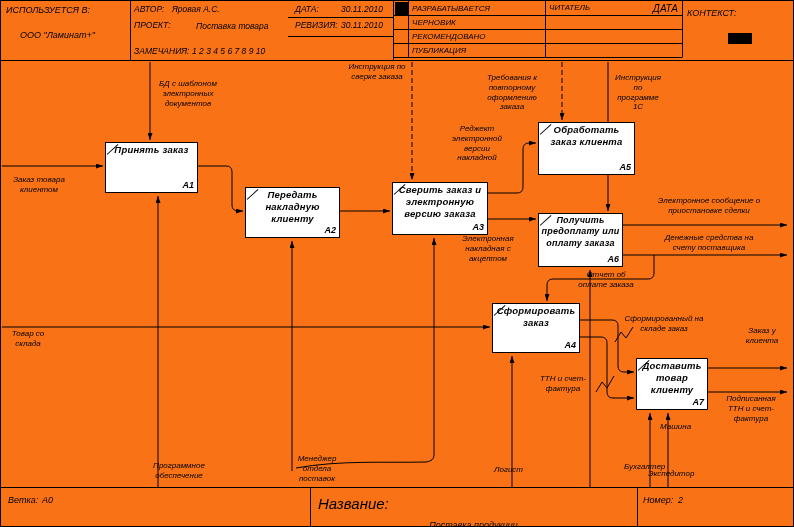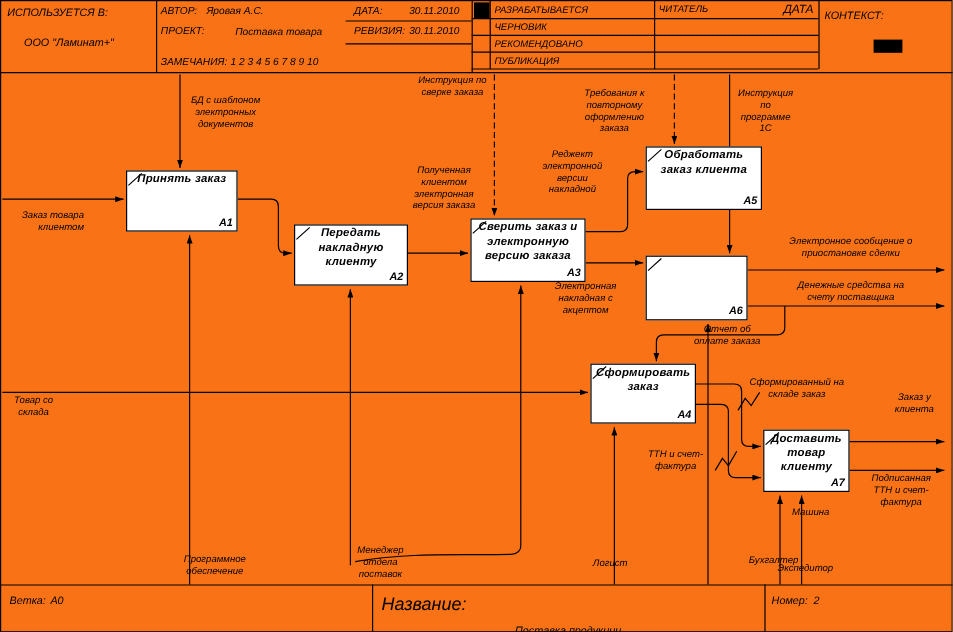--- a/index.html
+++ b/index.html
@@ -119,37 +119,37 @@
     <span>Сверить заказ и электронную версию заказа</span>
     <span class="code">A3</span>
   </div>
   <div class="box" style="left:538px;top:122px;width:97px;height:53px;">
     <i class="corner"></i>
     <span>Обработать заказ клиента</span>
     <span class="code">A5</span>
   </div>
   <div class="box" style="left:538px;top:213px;width:85px;height:54px;font-size:9px;">
     <i class="corner"></i>
+    <span>Получить предоплату или оплату заказа</span>
     <span class="code">A6</span>
   </div>
   <div class="box" style="left:492px;top:303px;width:88px;height:50px;">
     <i class="corner"></i>
     <span>Сформировать заказ</span>
     <span class="code">A4</span>
   </div>
   <div class="box" style="left:636px;top:358px;width:72px;height:52px;">
     <i class="corner"></i>
     <span>Доставить товар клиенту</span>
     <span class="code">A7</span>
   </div>
 
-  <div class="lbl" style="left:8px;top:175px;width:62px;text-align:right;">Заказ товара клиентом</div>
+  <div class="lbl" style="left:8px;top:175px;width:62px;">Заказ товара клиентом</div>
   <div class="lbl" style="left:150px;top:79px;width:76px;">БД с шаблоном электронных документов</div>
   <div class="lbl" style="left:346px;top:62px;width:62px;">Инструкция по сверке заказа</div>
-  <div class="lbl" style="left:336px;top:137px;width:68px;">Полученная клиентом электронная версия заказа</div>
   <div class="lbl" style="left:446px;top:124px;width:62px;">Реджект электронной версии накладной</div>
   <div class="lbl" style="left:478px;top:73px;width:68px;">Требования к повторному оформлению заказа</div>
   <div class="lbl" style="left:612px;top:73px;width:52px;">Инструкция по программе 1С</div>
   <div class="lbl" style="left:446px;top:234px;width:84px;">Электронная накладная с акцептом</div>
   <div class="lbl" style="left:653px;top:233px;width:112px;">Денежные средства на счету поставщика</div>
   <div class="lbl" style="left:650px;top:196px;width:118px;">Электронное сообщение о приостановке сделки</div>
   <div class="lbl" style="left:576px;top:270px;width:60px;">Отчет об оплате заказа</div>
   <div class="lbl" style="left:620px;top:314px;width:88px;">Сформированный на складе заказ</div>
   <div class="lbl" style="left:533px;top:374px;width:60px;">ТТН и счет-фактура</div>
   <div class="lbl" style="left:736px;top:326px;width:52px;">Заказ у клиента</div>

